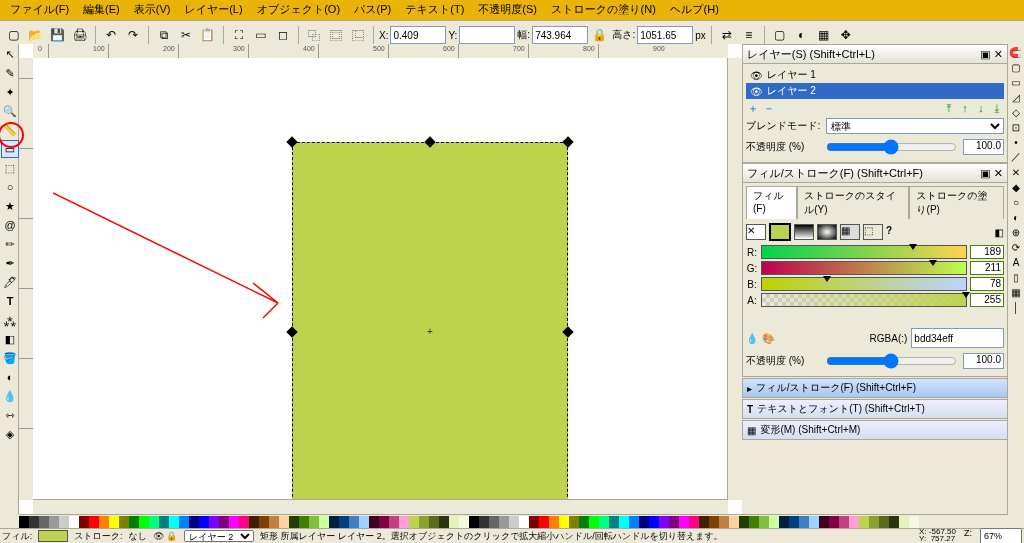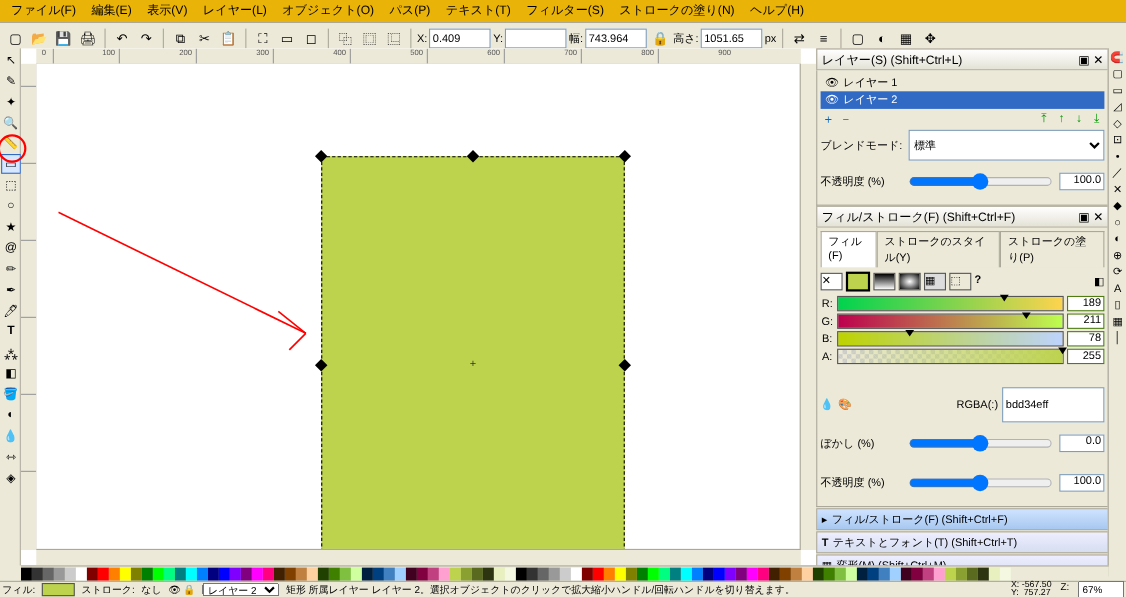--- a/index.html
+++ b/index.html
@@ -32,21 +32,21 @@
 .scroll-h{position:absolute;left:14px;bottom:0;right:14px;height:14px;background:#ece9d8;border-top:1px solid #aca899}
 .panels{position:absolute;right:16px;top:44px;width:266px;height:470px;background:#ece9d8}
 .panel-head{background:linear-gradient(#fff,#e4e2d6);border:1px solid #aca899;padding:2px 4px;font-size:11px;display:flex;align-items:center;justify-content:space-between;height:14px}
 .panel-body{background:#ece9d8;border:1px solid #aca899;border-top:none;padding:3px;font-size:10px}
 .layer-row{height:16px;display:flex;align-items:center;padding:0 4px;gap:4px}
 .layer-row.sel{background:#316ac5;color:#fff}
 .layer-btns{display:flex;gap:2px;padding:2px 0;align-items:center}
 .layer-btns .b{width:14px;height:14px;display:inline-flex;align-items:center;justify-content:center;font-size:11px}
 .form-row{display:flex;align-items:center;gap:4px;padding:1px 0}
 .form-row label{width:76px;font-size:10px}
-.form-row select,.form-row input{flex:1;height:28px;font-size:10px;border:1px solid #7f9db9;background:#fff}
+.form-row select,.form-row input{flex:1;height:16px;font-size:10px;border:1px solid #7f9db9;background:#fff}
 .form-row .val{width:36px;text-align:right;background:#fff;border:1px solid #7f9db9;height:14px;padding:0 2px;font-size:10px}
 .tabs{display:flex;gap:0;margin-bottom:2px}
 .tab{padding:2px 6px;border:1px solid #aca899;background:#ece9d8;font-size:10px;border-bottom:none}
 .tab.act{background:#fff}
 .swatch-row{display:flex;gap:3px;align-items:center;padding:2px 0}
 .swatch-row .sw{width:18px;height:14px;border:1px solid #555;display:inline-block}
 .colortabs{display:flex;margin:3px 0}
 .colortabs .ct{flex:1;text-align:center;padding:2px 0;border:1px solid #aca899;font-size:9px;background:#ece9d8}
 .colortabs .ct.act{background:#cfe3ff;border-color:#316ac5}
 .slider-row{display:flex;align-items:center;gap:3px;margin:2px 0}
@@ -69,21 +69,21 @@
 <body>
 
 <div class="menubar">
   <span>ファイル(F)</span>
   <span>編集(E)</span>
   <span>表示(V)</span>
   <span>レイヤー(L)</span>
   <span>オブジェクト(O)</span>
   <span>パス(P)</span>
   <span>テキスト(T)</span>
-  <span>フィルター(S)</span>
+  <span>不透明度(S)</span>
   <span>ストロークの塗り(N)</span>
   <span>ヘルプ(H)</span>
 </div>
 
 <div class="toolbar">
   <div class="ico">▢</div>
   <div class="ico">📂</div>
   <div class="ico">💾</div>
   <div class="ico">🖨</div>
   <div class="sep"></div>
@@ -284,25 +284,20 @@
         </div>
       <span class="num">255</span>
     </div>
     <div style="height:18px"></div>
     <div class="form-row">
       <span>💧</span>
       <span>🎨</span>
       <span style="flex:1"></span>
       <span>RGBA(:)</span>
       <input style="width: 60px;" value="bdd34eff">
-    </div>
-    <div class="form-row">
-      <label>ぼかし (%)</label>
-      <input type="range" style="flex: 1 1 0%;" value="50">
-      <span class="val">0.0</span>
     </div>
     <div class="form-row">
       <label>不透明度 (%)</label>
       <input type="range" style="flex: 1 1 0%;" value="50">
       <span class="val">100.0</span>
     </div>
   </div>
 
   <div class="collap act">
     <span>▸</span>

